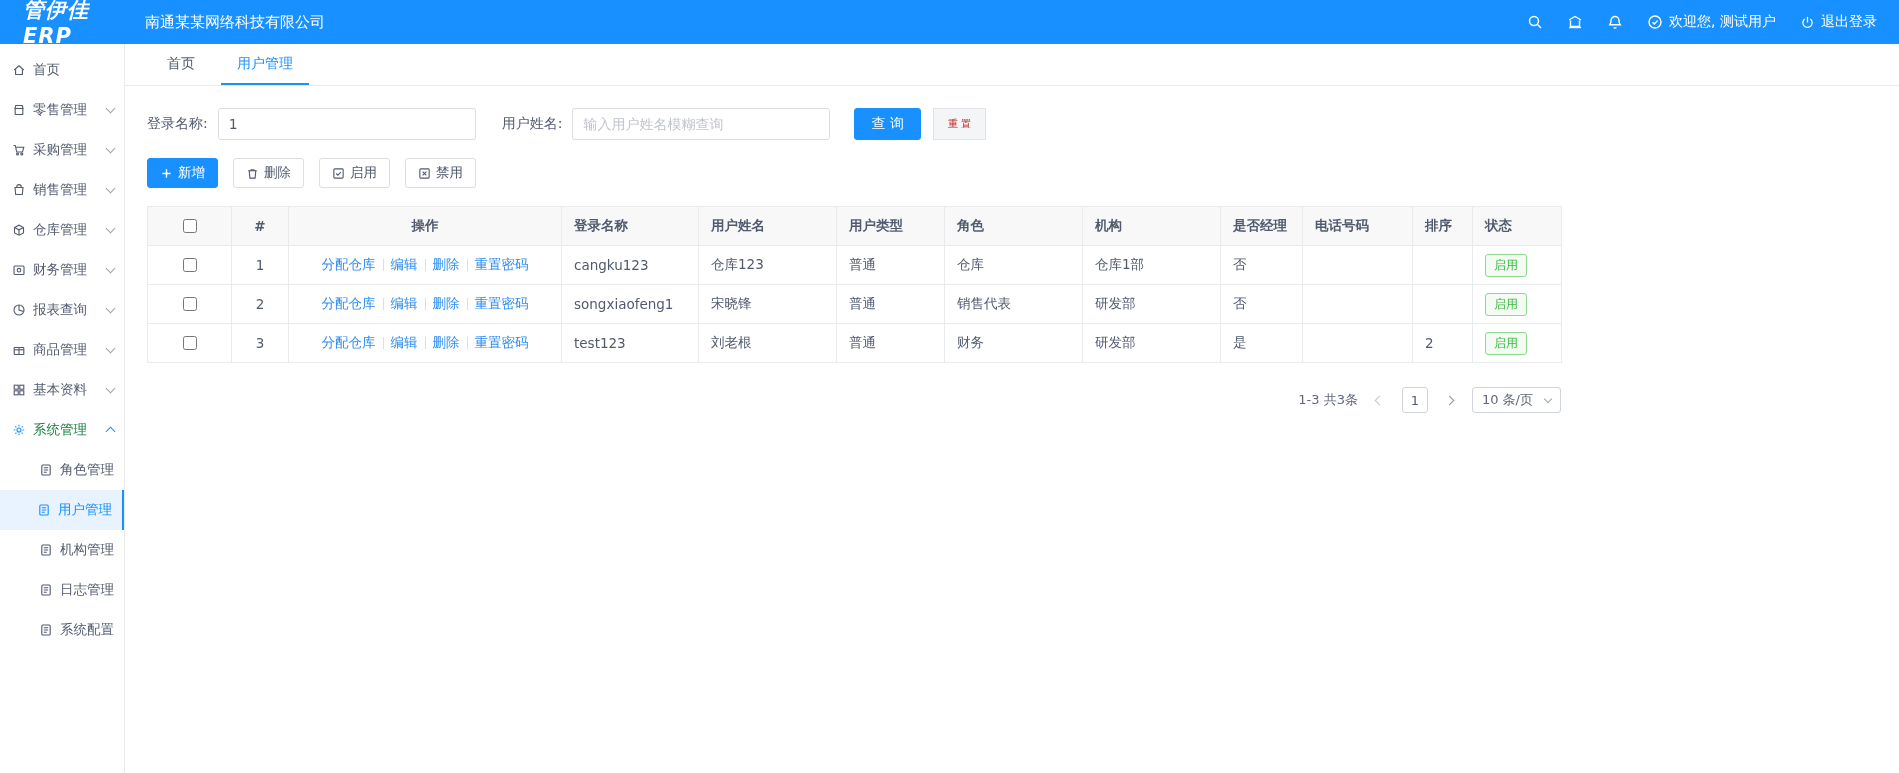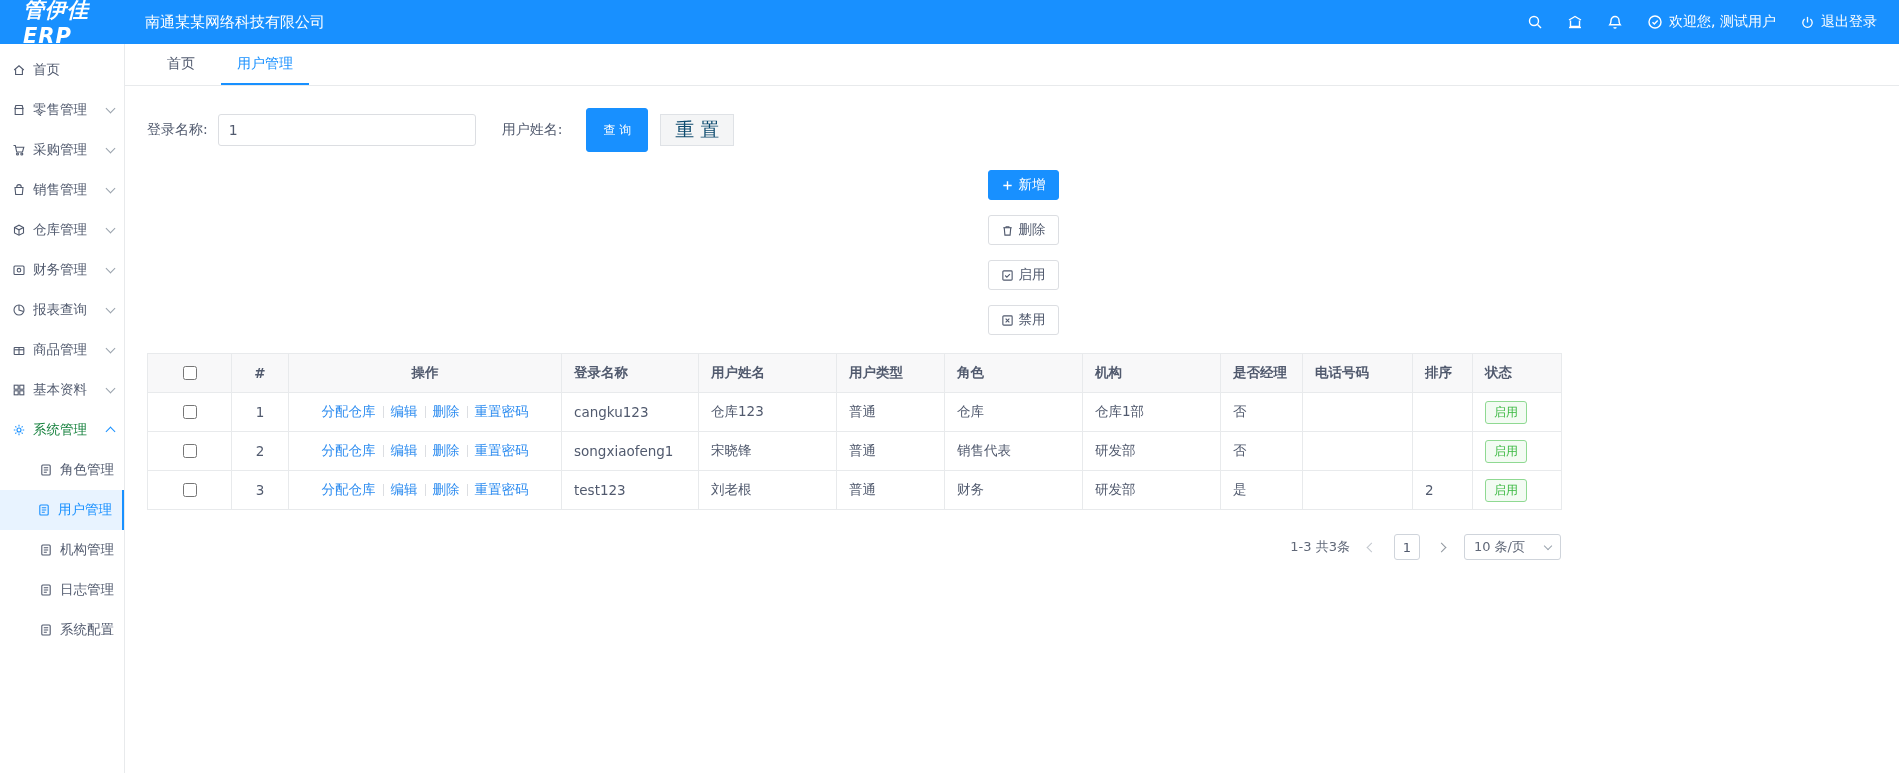--- a/index.html
+++ b/index.html
@@ -35,42 +35,42 @@
   .tabbar { height: 42px; flex: none; border-bottom: 1px solid #e8eaec; display: flex; align-items: stretch; padding-left: 26px; gap: 10px; }
   .tab { display: flex; align-items: center; padding: 0 16px; font-size: 14px; color: #515a6e; border-bottom: 2px solid transparent; cursor: pointer; }
   .tab.active { color: #1890ff; border-bottom-color: #1890ff; }
   
   .content { padding: 22px 0 0 22px; }
   .filter-row { display: flex; align-items: center; }
   .flabel { font-size: 14px; color: #515a6e; }
   .inp { width: 258px; height: 32px; border: 1px solid #dcdee2; border-radius: 3px; padding: 0 10px; font-size: 14px; color: #515a6e; margin-left: 10px; outline: none; font-family: inherit; }
   .inp::placeholder { color: #c0c4cc; }
   .lbl2 { margin-left: 26px; }
-  .btn-primary { margin-left: 24px; background: #1890ff; color: #fff; border: 1px solid #1890ff; height: 44px; padding: 0 16px; border-radius: 3px; font-size: 12px; cursor: pointer; font-family: inherit; }
-  .btn-default { margin-left: 12px; background: #f4f5f6; border: 1px solid #dfe2e6; height: 32px; padding: 0 14px; border-radius: 0; font-size: 19px; color: #0c4a6e; cursor: pointer; font-family: inherit; }
-  .toolbar-row { margin-top: 18px; display: flex; align-items: center; gap: 15px; flex-direction: column; }
+  .btn-primary { margin-left: 24px; background: #1890ff; color: #fff; border: 1px solid #1890ff; height: 32px; padding: 0 16px; border-radius: 3px; font-size: 14px; cursor: pointer; font-family: inherit; }
+  .btn-default { margin-left: 12px; background: #f4f5f6; border: 1px solid #dfe2e6; height: 32px; padding: 0 14px; border-radius: 0; font-size: 10px; color: #b91c1c; cursor: pointer; font-family: inherit; }
+  .toolbar-row { margin-top: 18px; display: flex; align-items: center; gap: 15px; }
   .tbtn { height: 30px; display: inline-flex; align-items: center; gap: 5px; padding: 0 12px; border: 1px solid #dcdee2; border-radius: 3px; background: #fff; font-size: 13.5px; color: #515a6e; cursor: pointer; font-family: inherit; }
   .tbtn.primary { background: #1890ff; border-color: #1890ff; color: #fff; }
   
   table.grid { margin-top: 18px; border-collapse: collapse; table-layout: fixed; width: 1414px; }
   .grid th, .grid td { border: 1px solid #e8eaec; height: 39px; padding: 0 12px; font-size: 13.5px; overflow: hidden; white-space: nowrap; }
   .grid th { background: #f8f8f9; font-weight: 700; color: #515a6e; text-align: left; }
   .grid td { color: #515a6e; background: #fff; }
   .center { text-align: center !important; }
   .oplink { color: #2d8cf0; cursor: pointer; }
   .opsep { display: inline-block; width: 1px; height: 12px; background: #dcdee2; margin: 0 7px; vertical-align: middle; }
   .cbx { width: 14px; height: 14px; accent-color: #1890ff; vertical-align: middle; cursor: pointer; }
   .badge-green { display: inline-block; padding: 2px 8px; font-size: 12px; color: #39b840; border: 1px solid #8fd992; border-radius: 3px; background: #f3fbf3; }
   
   .pagination { width: 1414px; margin-top: 24px; display: flex; justify-content: flex-end; align-items: center; gap: 12px; font-size: 13px; color: #606878; }
   .pchev { width: 7px; height: 7px; display: inline-block; }
   .pchev.left { border-left: 1.5px solid #c2c7ce; border-bottom: 1.5px solid #c2c7ce; transform: rotate(45deg); }
   .pchev.right { border-right: 1.5px solid #8f969e; border-top: 1.5px solid #8f969e; transform: rotate(45deg); }
   .pg-num { width: 26px; height: 26px; border: 1px solid #cfd4db; border-radius: 3px; display: flex; align-items: center; justify-content: center; background: #fff; color: #515a6e; cursor: pointer; }
-  .pg-size { height: 26px; border: 1px solid #cfd4db; border-radius: 3px; display: inline-flex; align-items: center; gap: 20px; padding: 0 9px; background: #fff; cursor: pointer; }
+  .pg-size { height: 26px; border: 1px solid #cfd4db; border-radius: 3px; display: inline-flex; align-items: center; gap: 12px; padding: 0 9px; background: #fff; cursor: pointer; }
   .pg-size .dchev { width: 6px; height: 6px; border-right: 1.3px solid #9aa3ad; border-bottom: 1.3px solid #9aa3ad; transform: rotate(45deg); margin-top: -3px; }
   .pg-btn { display: inline-flex; align-items: center; justify-content: center; width: 20px; height: 24px; cursor: pointer; }
 </style>
 </head>
 <body>
 
 <div class="header">
   <div class="logo">管伊佳ERP</div>
   <div class="company">南通某某网络科技有限公司</div>
   <div class="header-right">
@@ -246,20 +246,21 @@
       <div class="tab">首页</div>
       <div class="tab active">用户管理</div>
     </div>
 
     <div class="content">
 
       <div class="filter-row">
         <span class="flabel">登录名称:</span>
         <input class="inp" type="text" value="1" style="">
         <span class="flabel lbl2">用户姓名:</span>
+        <input class="inp" type="text" placeholder="输入用户姓名模糊查询" style="">
         <button class="btn-primary">查 询</button>
         <button class="btn-default">重 置</button>
       </div>
 
       <div class="toolbar-row">
         <button class="tbtn primary">
           <svg width="13" height="13" viewBox="0 0 14 14" fill="none" stroke="#fff" stroke-width="1.5">
               <path d="M7 2.5 V11.5 M2.5 7 H11.5"></path>
             </svg>
           <span>新增</span>

